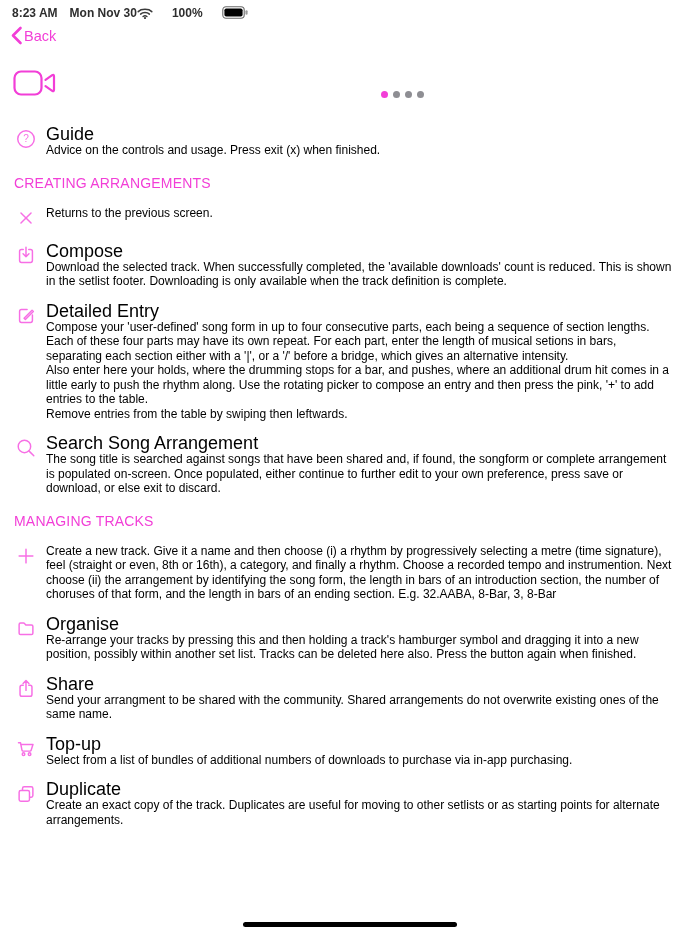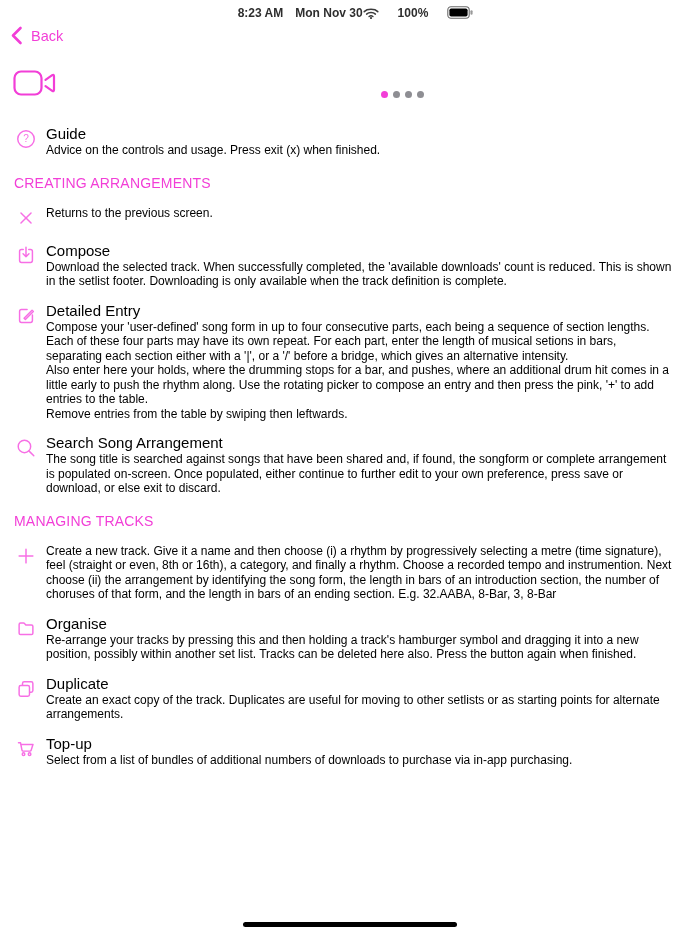--- a/index.html
+++ b/index.html
@@ -11,44 +11,44 @@
   }
   *{box-sizing:border-box;}
   html,body{margin:0;padding:0;}
   body{
     width:700px;height:934px;position:relative;overflow:hidden;
     background:#ffffff;color:var(--text);
     font-family:"Liberation Sans", sans-serif;
   }
   
   .statusbar{
-    display:flex;justify-content:center;align-items:center;
-    padding:5px 14px 0 25px;height:20px;
+    display:flex;justify-content:flex-start;align-items:center;
+    padding:5px 14px 0 12px;height:20px;
     font-size:12px;font-weight:600;color:var(--status);
   }
   .sb-left{display:flex;gap:12px;align-items:center;}
   .sb-right{display:flex;gap:19px;align-items:center;}
   
   .nav{padding:6px 10px 0 10px;}
   .back-btn{
-    display:inline-flex;align-items:center;gap:8px;border:none;background:none;
+    display:inline-flex;align-items:center;gap:1px;border:none;background:none;
     color:var(--accent);font-size:14.5px;font-family:inherit;cursor:pointer;padding:0;
   }
   
   .hero{position:relative;height:46px;margin-top:16px;margin-bottom:16px;}
   .video-btn{position:absolute;left:12px;top:2px;color:var(--accent);background:none;border:none;padding:0;cursor:pointer;}
   .dots{position:absolute;left:381px;top:26px;display:flex;gap:5px;}
   .dot{width:7px;height:7px;border-radius:50%;background:var(--dot-inactive);}
   .dot.active{background:var(--accent);}
   
   .help-list{padding:0 26px 0 12px;}
   .entry-item{display:flex;gap:6px;margin-bottom:15px;}
   .icon-cell{flex:none;width:28px;display:flex;justify-content:center;margin-top:1px;color:var(--icon-pink);}
   .entry-text{flex:1;min-width:0;}
-  .entry-title{font-size:15px;line-height:14px;margin-bottom:2px;}
+  .entry-title{font-size:18px;line-height:14px;margin-bottom:2px;}
   .entry-desc{font-size:12px;line-height:14.5px;white-space:pre-line;}
   .entry-header{margin:16px 0 14px 2px;}
   .entry-header span{color:var(--accent);font-size:14px;letter-spacing:0.2px;}
   
   .home-indicator{
     position:absolute;left:50%;bottom:7px;transform:translateX(-50%);
     width:214px;height:5px;border-radius:3px;background:#000;
   }
 </style>
 </head>
@@ -195,42 +195,54 @@
         <svg width="22" height="22" viewBox="0 0 24 24" fill="none" stroke="currentColor" stroke-width="1.6" stroke-linecap="round" stroke-linejoin="round">
           <path d="M4.5 8 V7 Q4.5 5.5 6 5.5 H9.3 Q10 5.5 10.4 6 L11.8 7.6 H18 Q19.5 7.6 19.5 9.1 V16.5 Q19.5 18 18 18 H6 Q4.5 18 4.5 16.5 Z"></path>
         </svg>
       </span>
     <div class="entry-text">
       <div class="entry-title">Organise</div>
       <div class="entry-desc">Re-arrange your tracks by pressing this and then holding a track's hamburger symbol and dragging it into a new position, possibly within another set list. Tracks can be deleted here also.  Press the button again when finished.</div>
     </div>
   </div>
 
-
-  <div class="entry-item">
-    <span class="icon-cell">
-        <svg width="22" height="22" viewBox="0 0 24 24" fill="none" stroke="currentColor" stroke-width="1.6" stroke-linecap="round" stroke-linejoin="round">
-          <rect x="8.2" y="4.2" width="11.3" height="11.3" rx="1.8"></rect>
-          <rect x="4.5" y="8.2" width="11.3" height="11.6" rx="1.8" fill="#ffffff"></rect>
-        </svg>
-      </span>
-    <div class="entry-text">
-      <div class="entry-title">Duplicate</div>
-      <div class="entry-desc">Create an exact copy of the track.  Duplicates are useful for moving to other setlists or as starting points for alternate arrangements.</div>
+  <div class="entry-item">
+    <span class="icon-cell">
+        <svg width="22" height="22" viewBox="0 0 24 24" fill="none" stroke="currentColor" stroke-width="1.6" stroke-linecap="round" stroke-linejoin="round">
+          <path d="M9 8 H7.5 Q5.5 8 5.5 10 V18 Q5.5 20 7.5 20 H16.5 Q18.5 20 18.5 18 V10 Q18.5 8 16.5 8 H15"></path>
+          <path d="M12 13.5 V3 M8.8 6 L12 2.8 L15.2 6"></path>
+        </svg>
+      </span>
+    <div class="entry-text">
+      <div class="entry-title">Share</div>
+      <div class="entry-desc">Send your arrangment to be shared with the community. Shared arrangements do not overwrite existing ones of the same name.</div>
     </div>
   </div>
 
   <div class="entry-item">
     <span class="icon-cell">
         <svg width="22" height="22" viewBox="0 0 24 24" fill="none" stroke="currentColor" stroke-width="1.6" stroke-linecap="round" stroke-linejoin="round">
           <path d="M3.8 5.2 H6 L7.6 13.2 Q7.8 14.3 8.9 14.3 H16.3 Q17.3 14.3 17.6 13.3 L19.6 7 H6.4"></path>
           <circle cx="9.3" cy="17.6" r="1.4"></circle>
           <circle cx="15.9" cy="17.6" r="1.4"></circle>
         </svg>
       </span>
     <div class="entry-text">
       <div class="entry-title">Top-up</div>
       <div class="entry-desc">Select from a list of bundles of additional numbers of downloads to purchase via in-app purchasing.</div>
     </div>
   </div>
+
+  <div class="entry-item">
+    <span class="icon-cell">
+        <svg width="22" height="22" viewBox="0 0 24 24" fill="none" stroke="currentColor" stroke-width="1.6" stroke-linecap="round" stroke-linejoin="round">
+          <rect x="8.2" y="4.2" width="11.3" height="11.3" rx="1.8"></rect>
+          <rect x="4.5" y="8.2" width="11.3" height="11.6" rx="1.8" fill="#ffffff"></rect>
+        </svg>
+      </span>
+    <div class="entry-text">
+      <div class="entry-title">Duplicate</div>
+      <div class="entry-desc">Create an exact copy of the track.  Duplicates are useful for moving to other setlists or as starting points for alternate arrangements.</div>
+    </div>
+  </div>
 </div>
 
 <div class="home-indicator"></div>
 
 </body></html>

